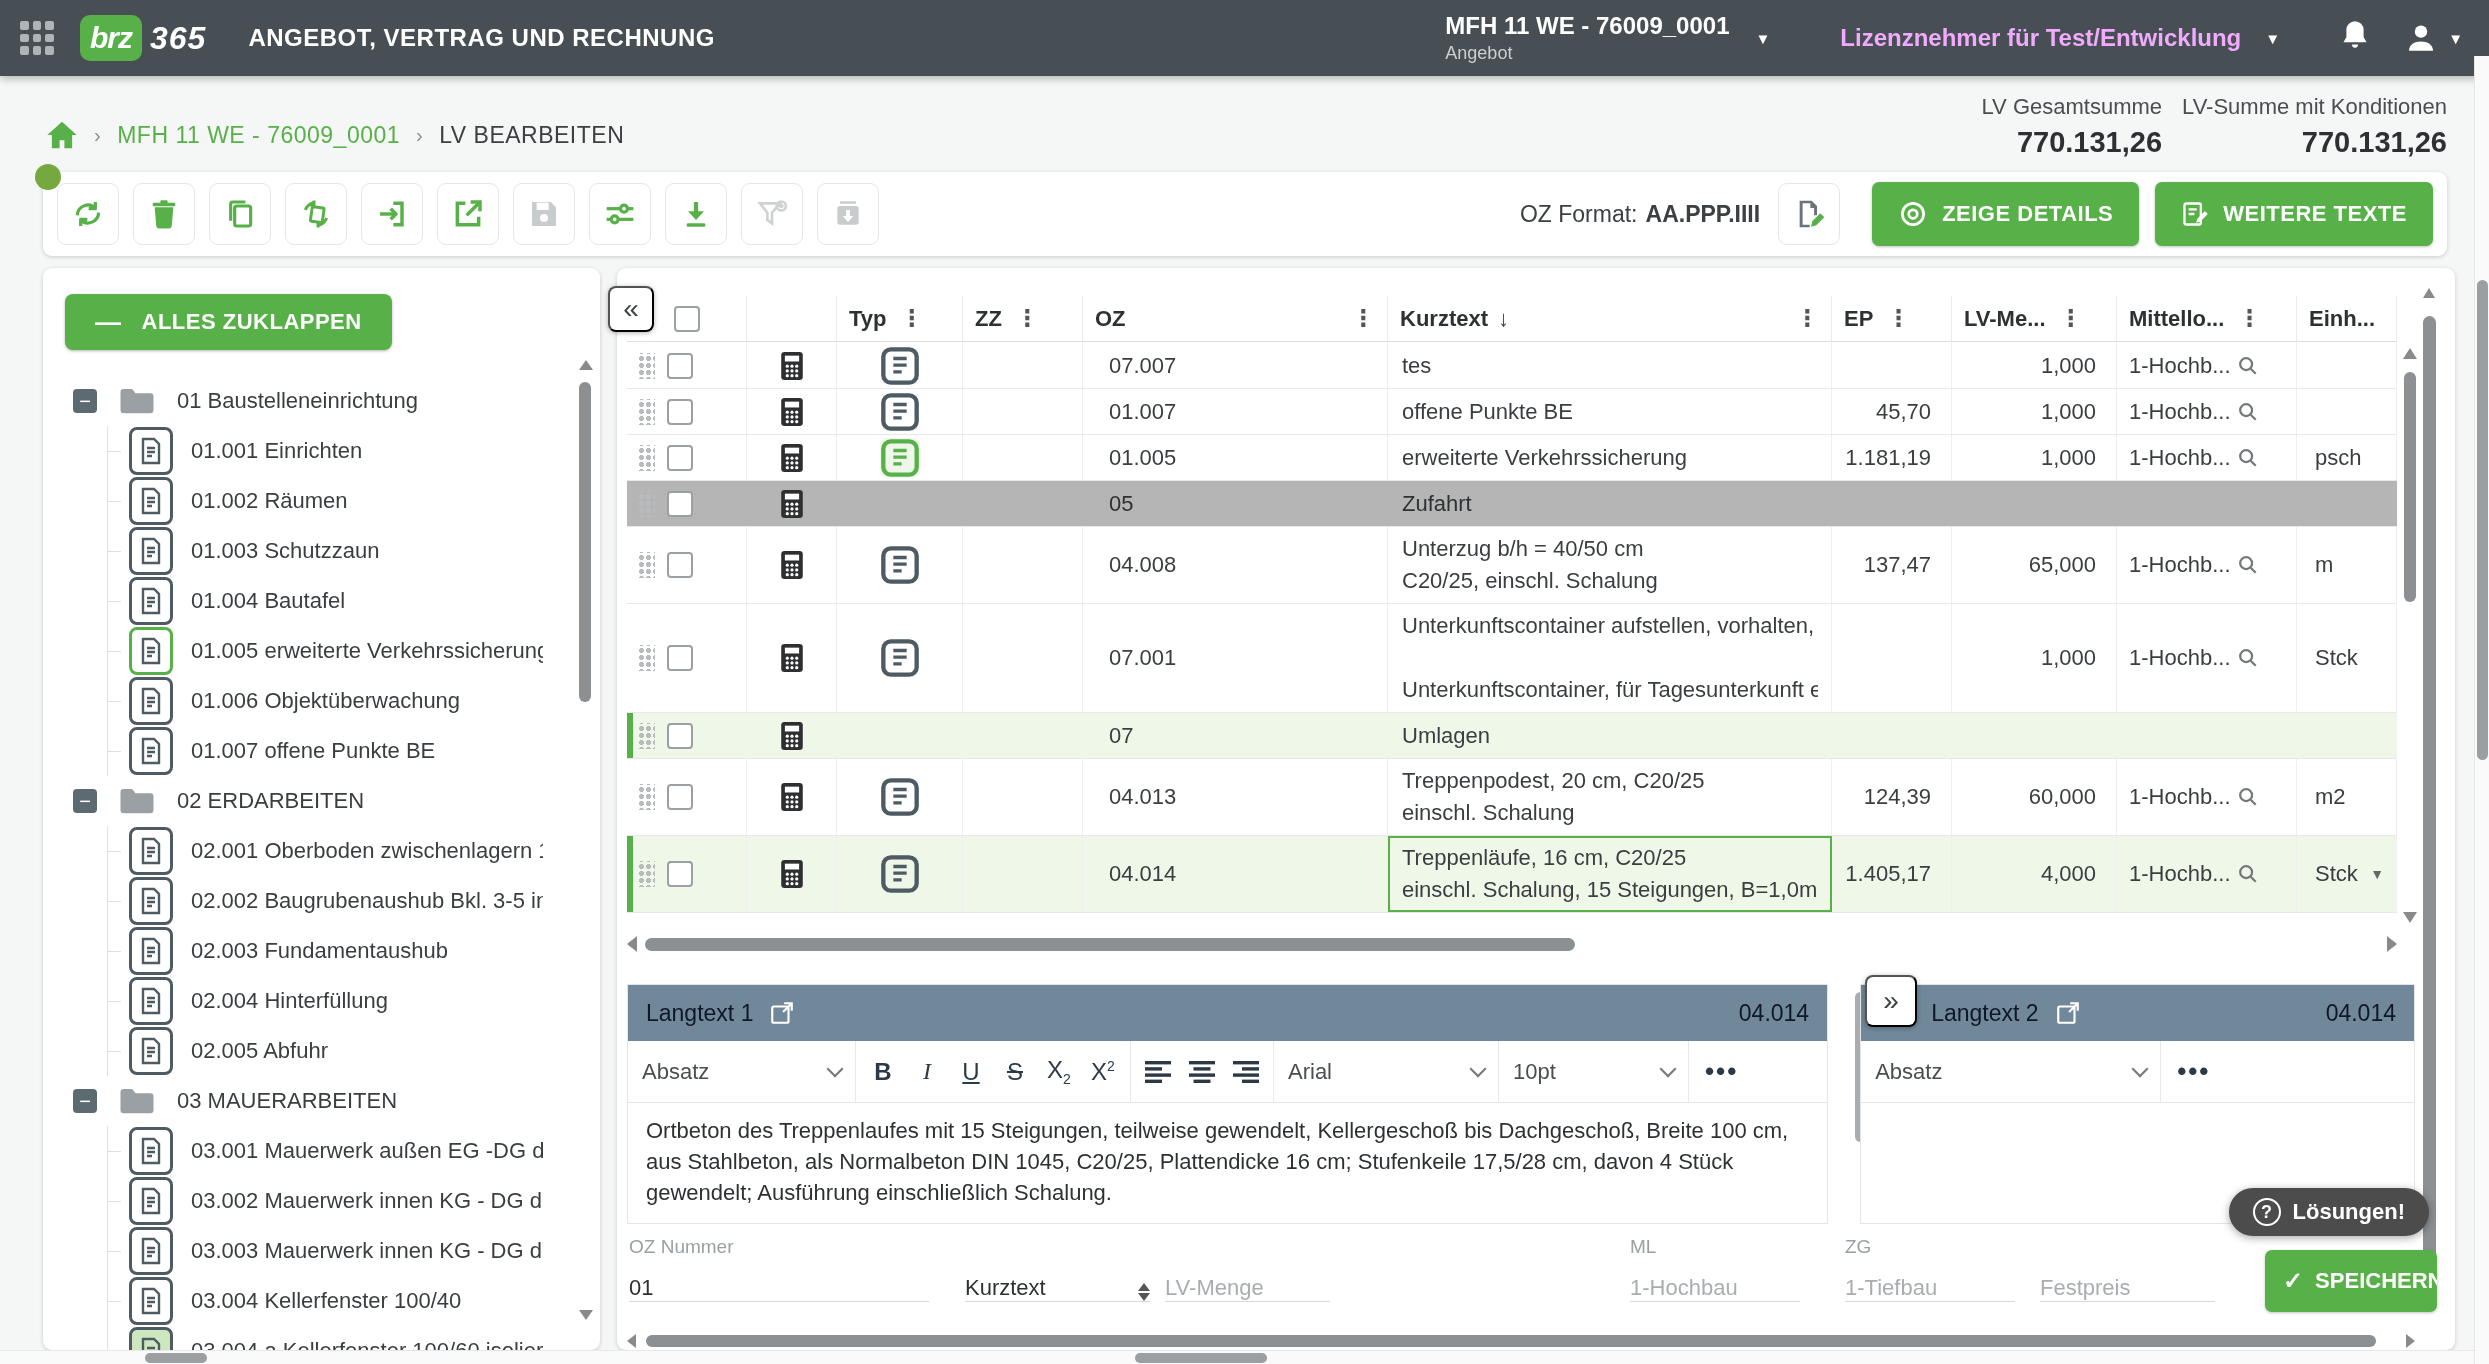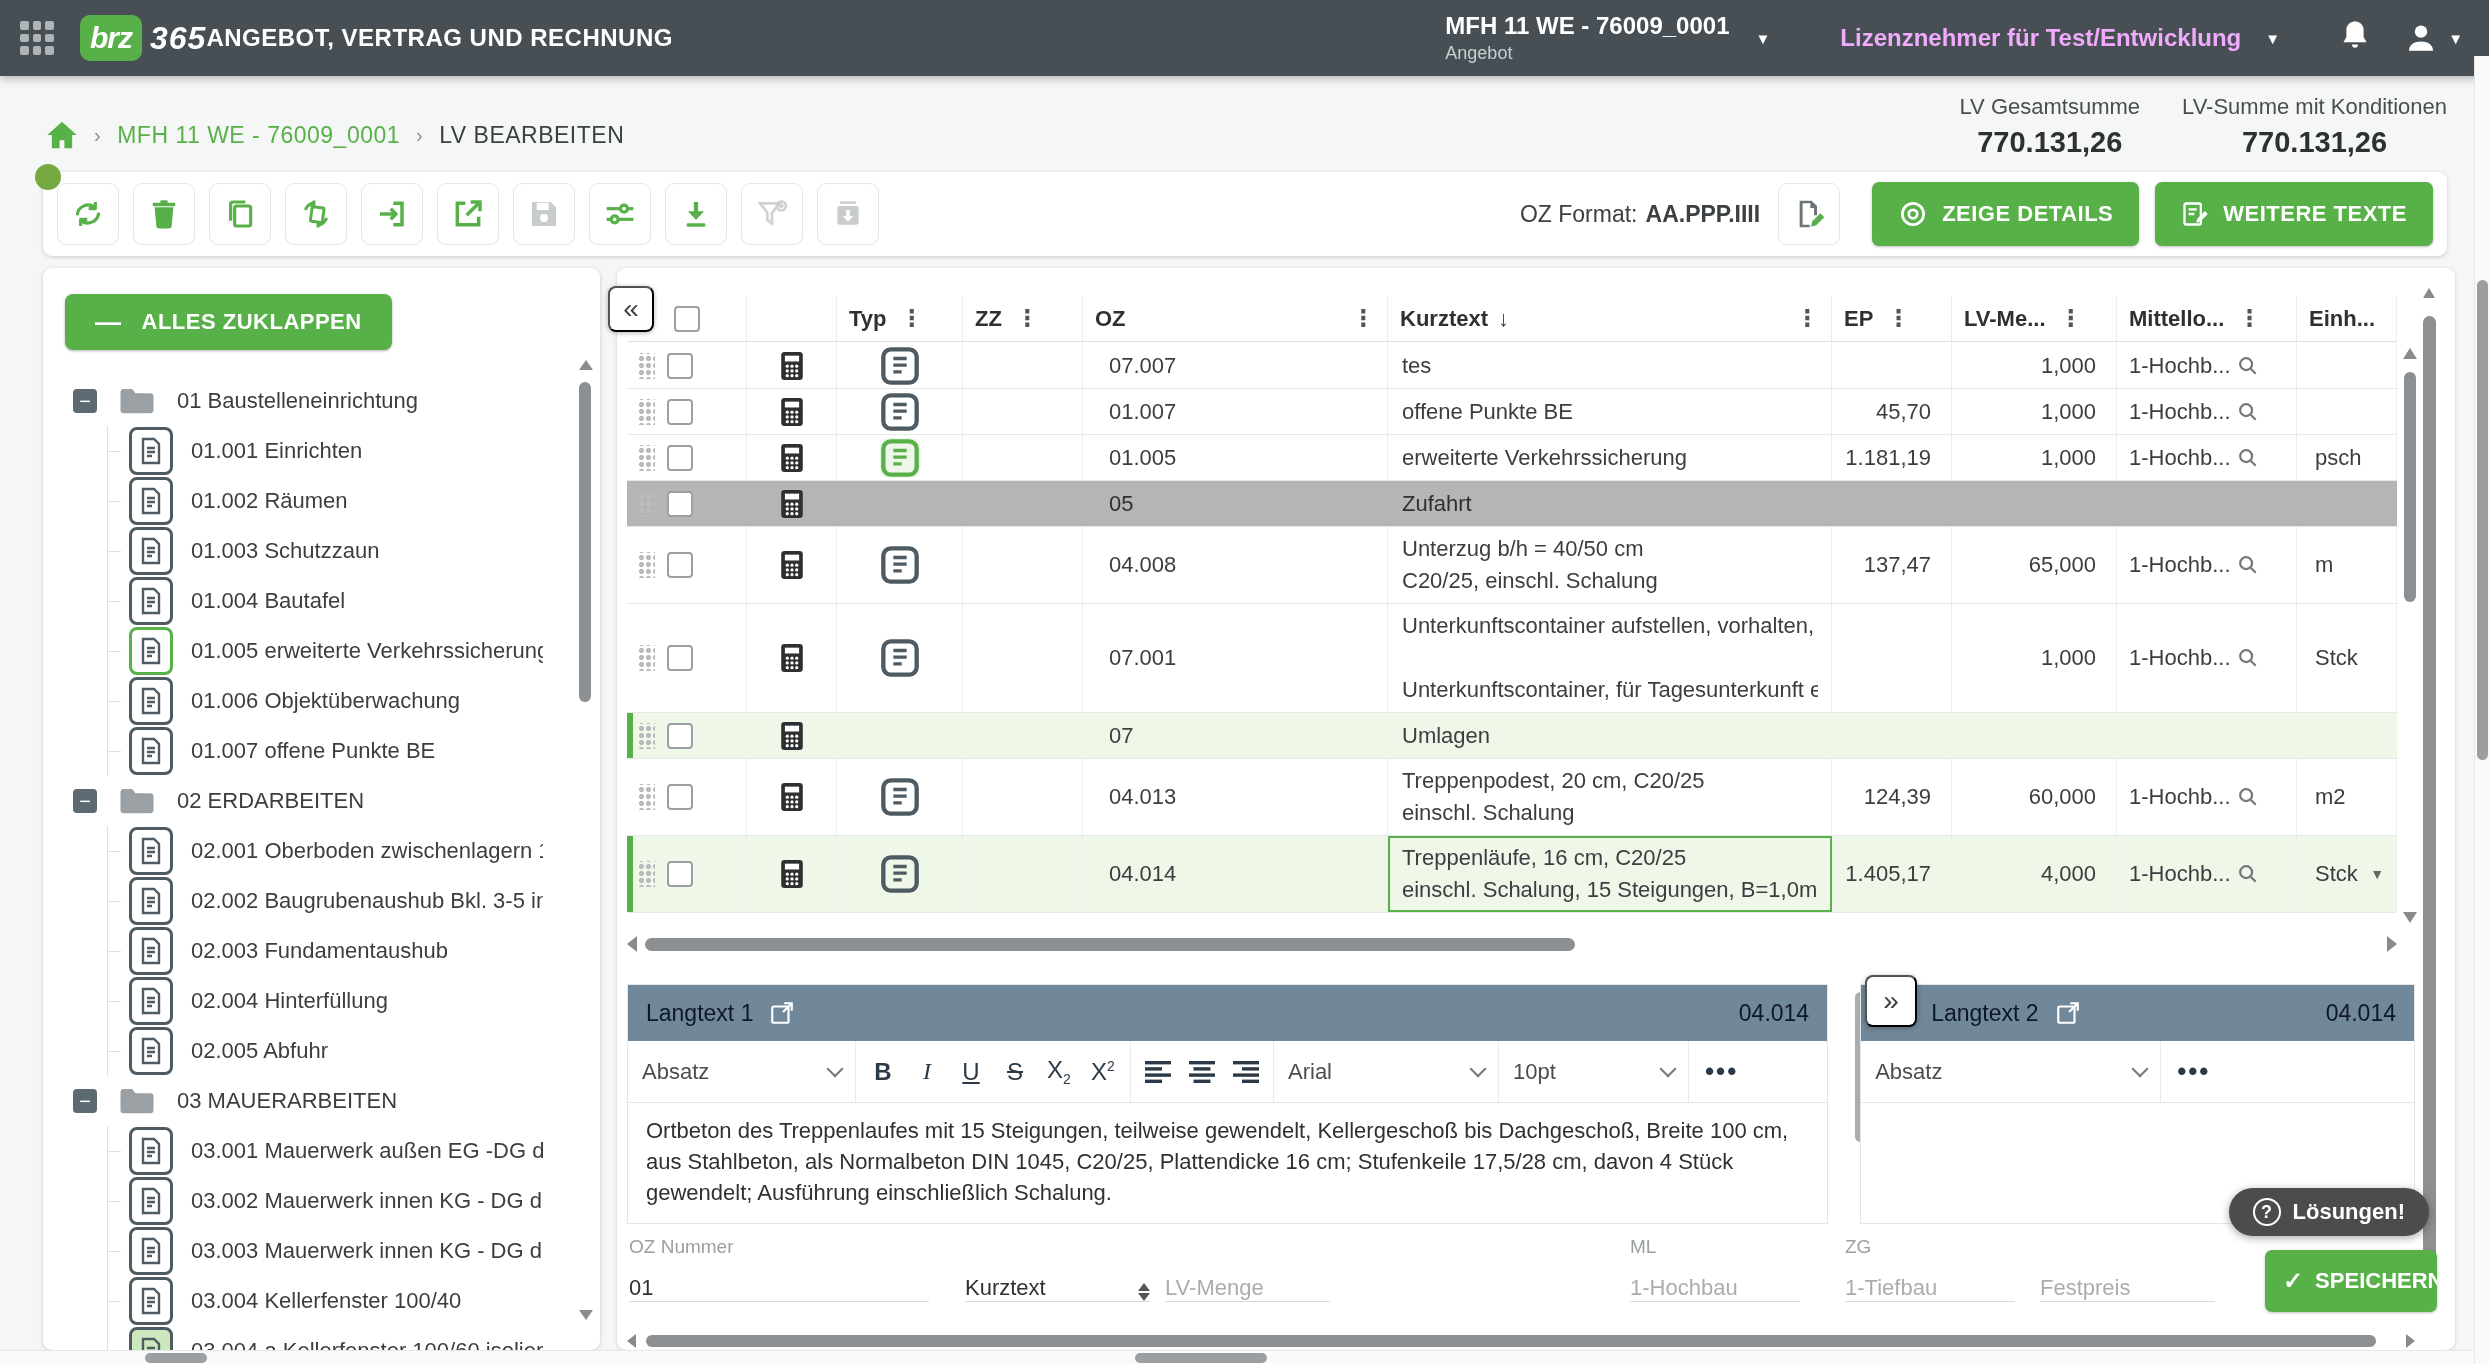--- a/index.html
+++ b/index.html
@@ -12,38 +12,38 @@
   body{font-family:"Liberation Sans","DejaVu Sans",sans-serif;background:var(--pagebg);color:var(--txt);position:relative}
   .screen{position:absolute;inset:0}
 
   
   .topbar{position:absolute;left:0;top:0;width:2489px;height:76px;background:var(--topbar);display:flex;align-items:center;box-shadow:0 3px 8px rgba(0,0,0,.25);z-index:40}
   .apps{width:34px;height:34px;margin-left:20px;display:grid;grid-template-columns:repeat(3,1fr);gap:4px;cursor:pointer}
   .apps i{background:#aeb4b7;border-radius:2px}
   .logo{display:flex;align-items:center;margin-left:26px;gap:8px;cursor:pointer}
   .logo-tile{background:var(--green);color:#fff;font-weight:bold;font-style:italic;font-size:30px;padding:6px 10px;border-radius:10px;letter-spacing:-1px}
   .logo-365{color:#fff;font-weight:bold;font-style:italic;font-size:32px;letter-spacing:1px}
-  .app-title{color:#fff;font-weight:bold;font-size:24px;letter-spacing:.5px;}
+  .app-title{color:#fff;font-weight:bold;font-size:24px;letter-spacing:.5px;margin-left:42px}
   .tb-spacer{flex:1}
   .proj{display:flex;align-items:center;gap:26px;cursor:pointer}
   .proj-name{color:#fff;font-weight:bold;font-size:24px}
   .proj-sub{color:#c9ced1;font-size:18px;margin-top:3px}
   .caret{color:#fff;font-size:15px}
   .tenant{display:flex;align-items:center;gap:24px;margin-left:70px;cursor:pointer}
   .tenant-name{color:#f0abfc;font-weight:bold;font-size:24px}
   .bell{margin-left:60px;cursor:pointer}
   .avatar{margin-left:34px;cursor:pointer;display:flex;align-items:center;gap:10px;margin-right:26px}
 
   
   .crumb-row{position:absolute;left:0;top:76px;width:2489px;height:96px}
   .crumbs{position:absolute;left:46px;top:44px;display:flex;align-items:center;gap:16px;font-size:23px;letter-spacing:.5px}
   .crumb-link{color:var(--green);cursor:pointer}
   .crumb-sep{color:#8a8f92;font-size:20px}
   .crumb-cur{color:#3c4043}
-  .sums{position:absolute;right:42px;top:18px;display:flex;gap:42px;text-align:center}
+  .sums{position:absolute;right:42px;top:18px;display:flex;gap:20px;text-align:right}
   .sum-lbl{font-size:22px;color:#4a4e51}
   .sum-val{font-size:29px;font-weight:bold;margin-top:6px;color:#2e3133}
 
   
   .toolbar-card{position:absolute;left:43px;top:172px;width:2404px;height:84px;background:#fff;border-radius:9px;box-shadow:0 1px 4px rgba(0,0,0,.18);display:flex;align-items:center;padding:0 14px;z-index:5}
   .tbtn{position:relative;width:62px;height:62px;border:1px solid #e4e6e7;border-radius:9px;background:#fff;display:flex;align-items:center;justify-content:center;margin-right:14px;cursor:pointer}
   .tbtn.disabled{cursor:default}
   .tbtn svg{width:32px;height:32px}
   .green-dot{position:absolute;left:-8px;top:-8px;width:26px;height:26px;border-radius:50%;background:#75a93f;z-index:6}
   .oz-format{margin-left:auto;font-size:23px;color:#3c4043;display:flex;align-items:center;gap:8px}

